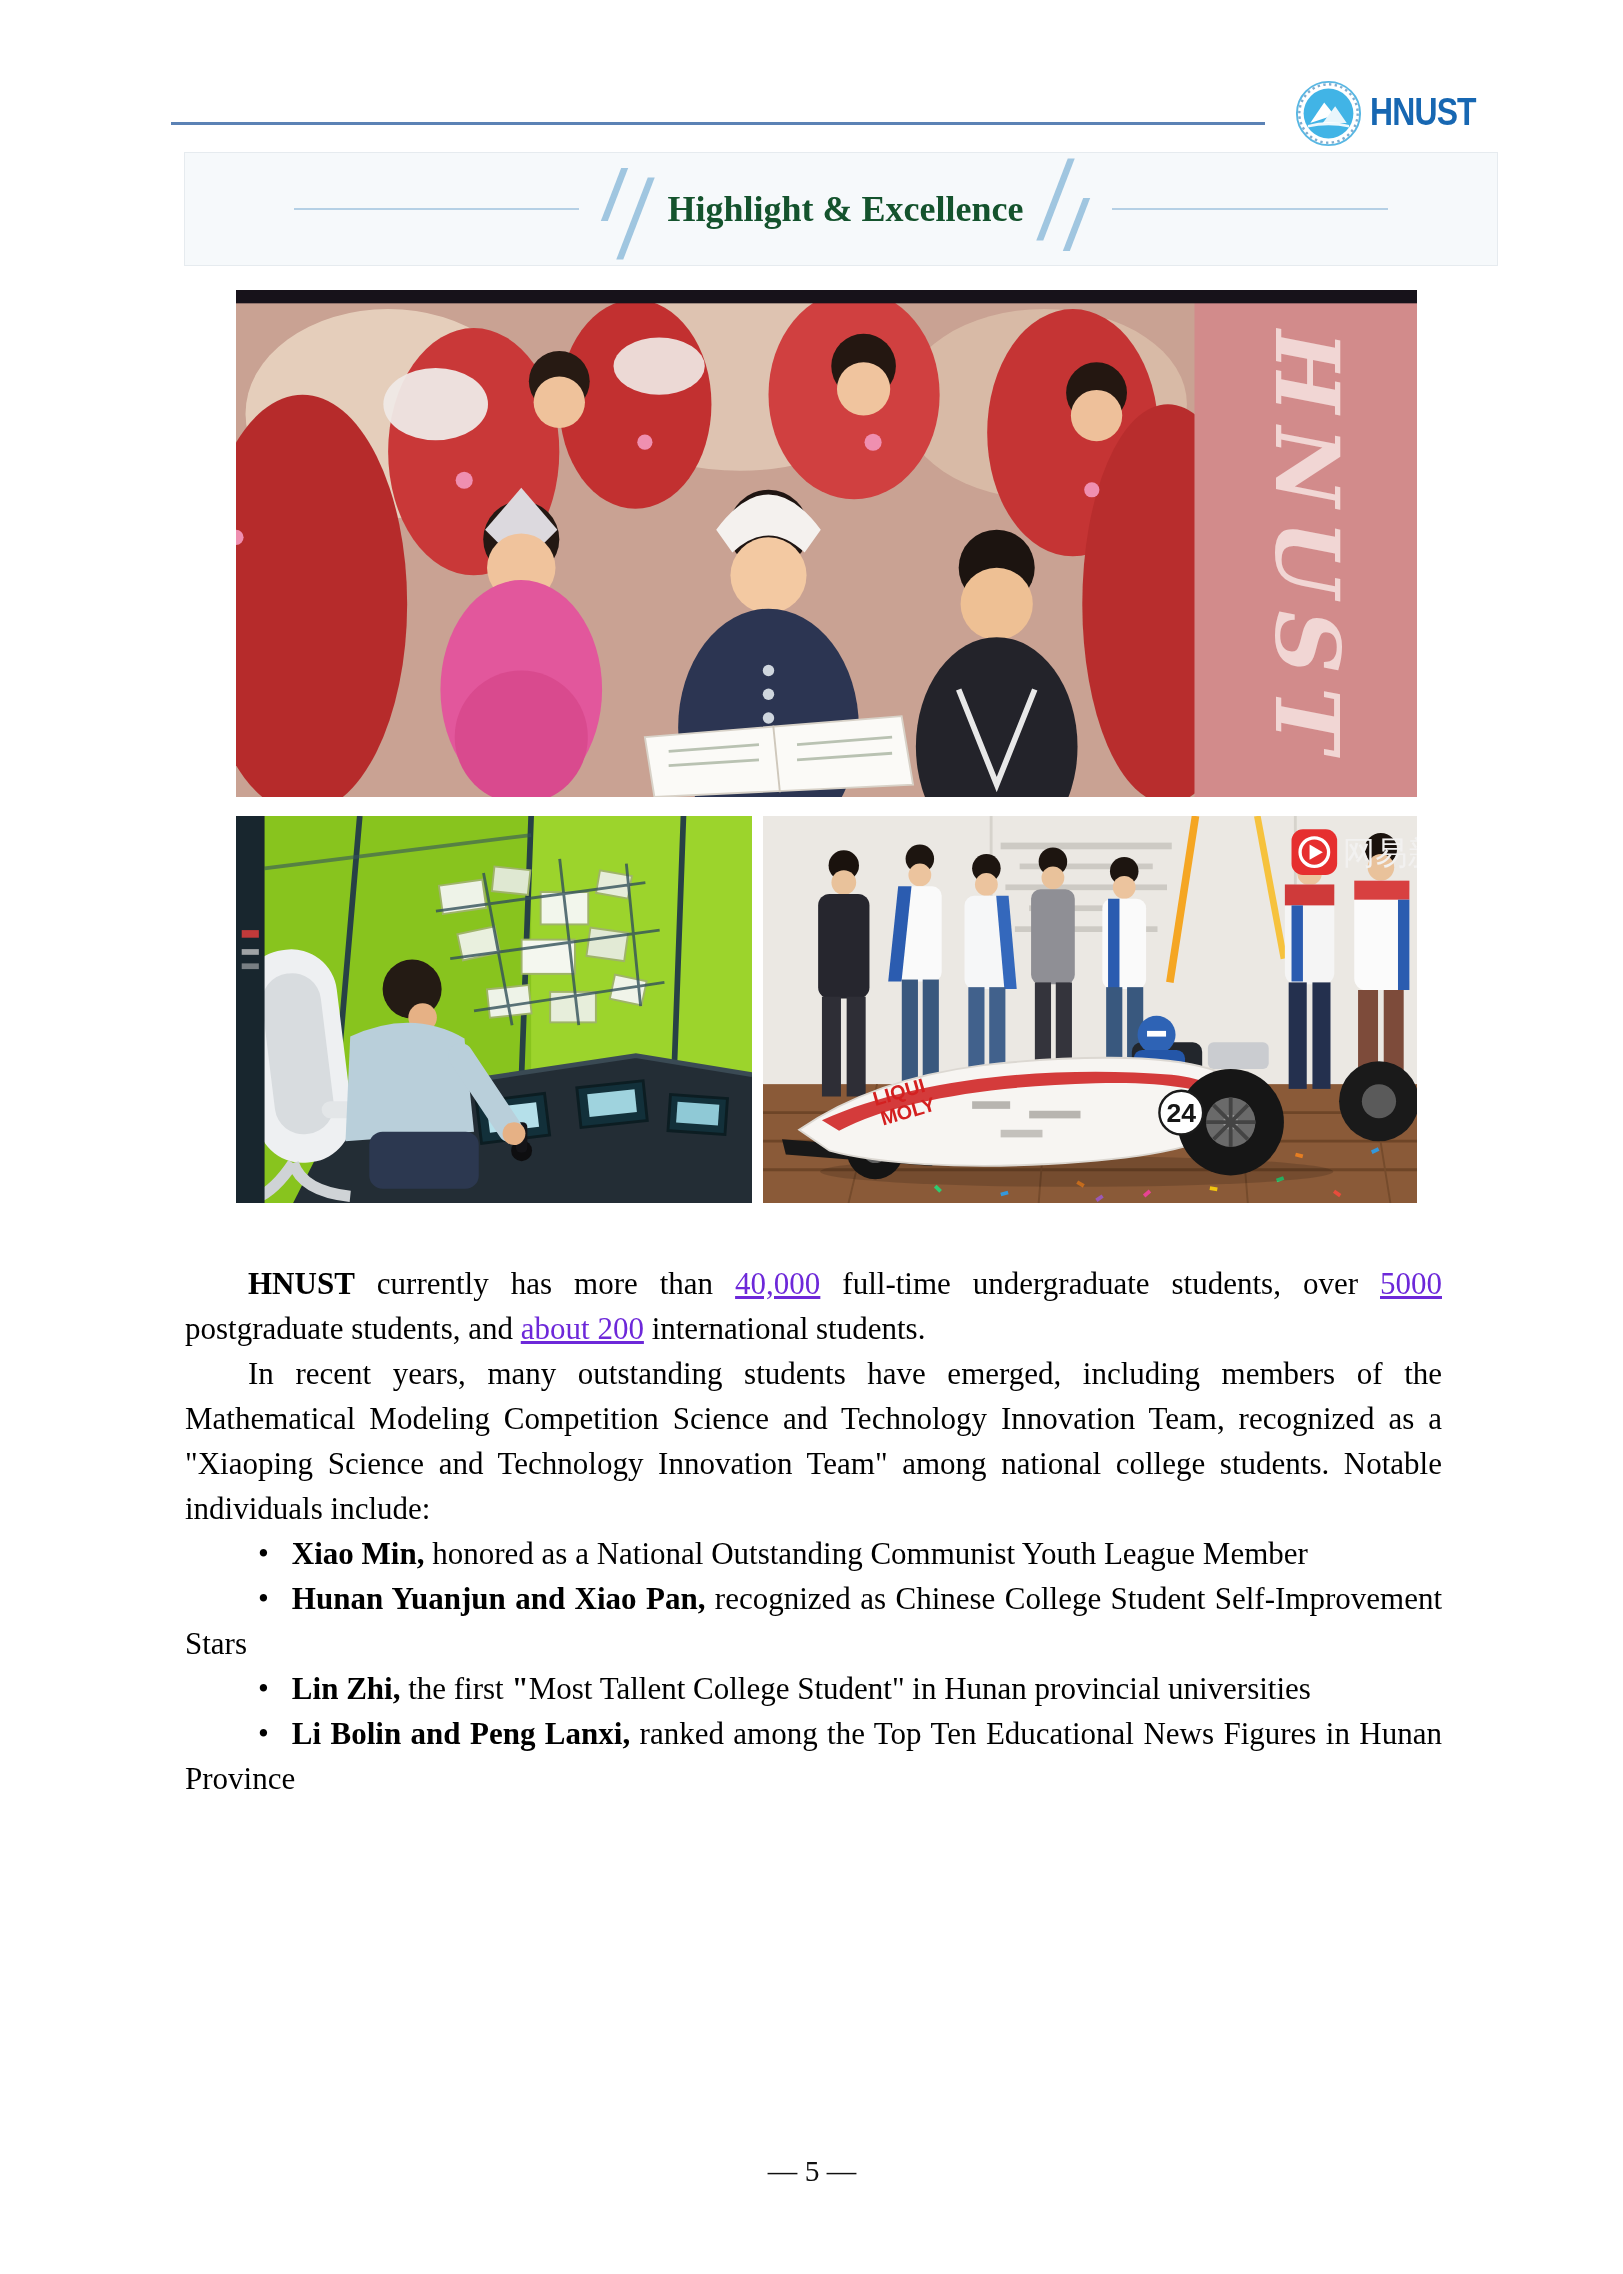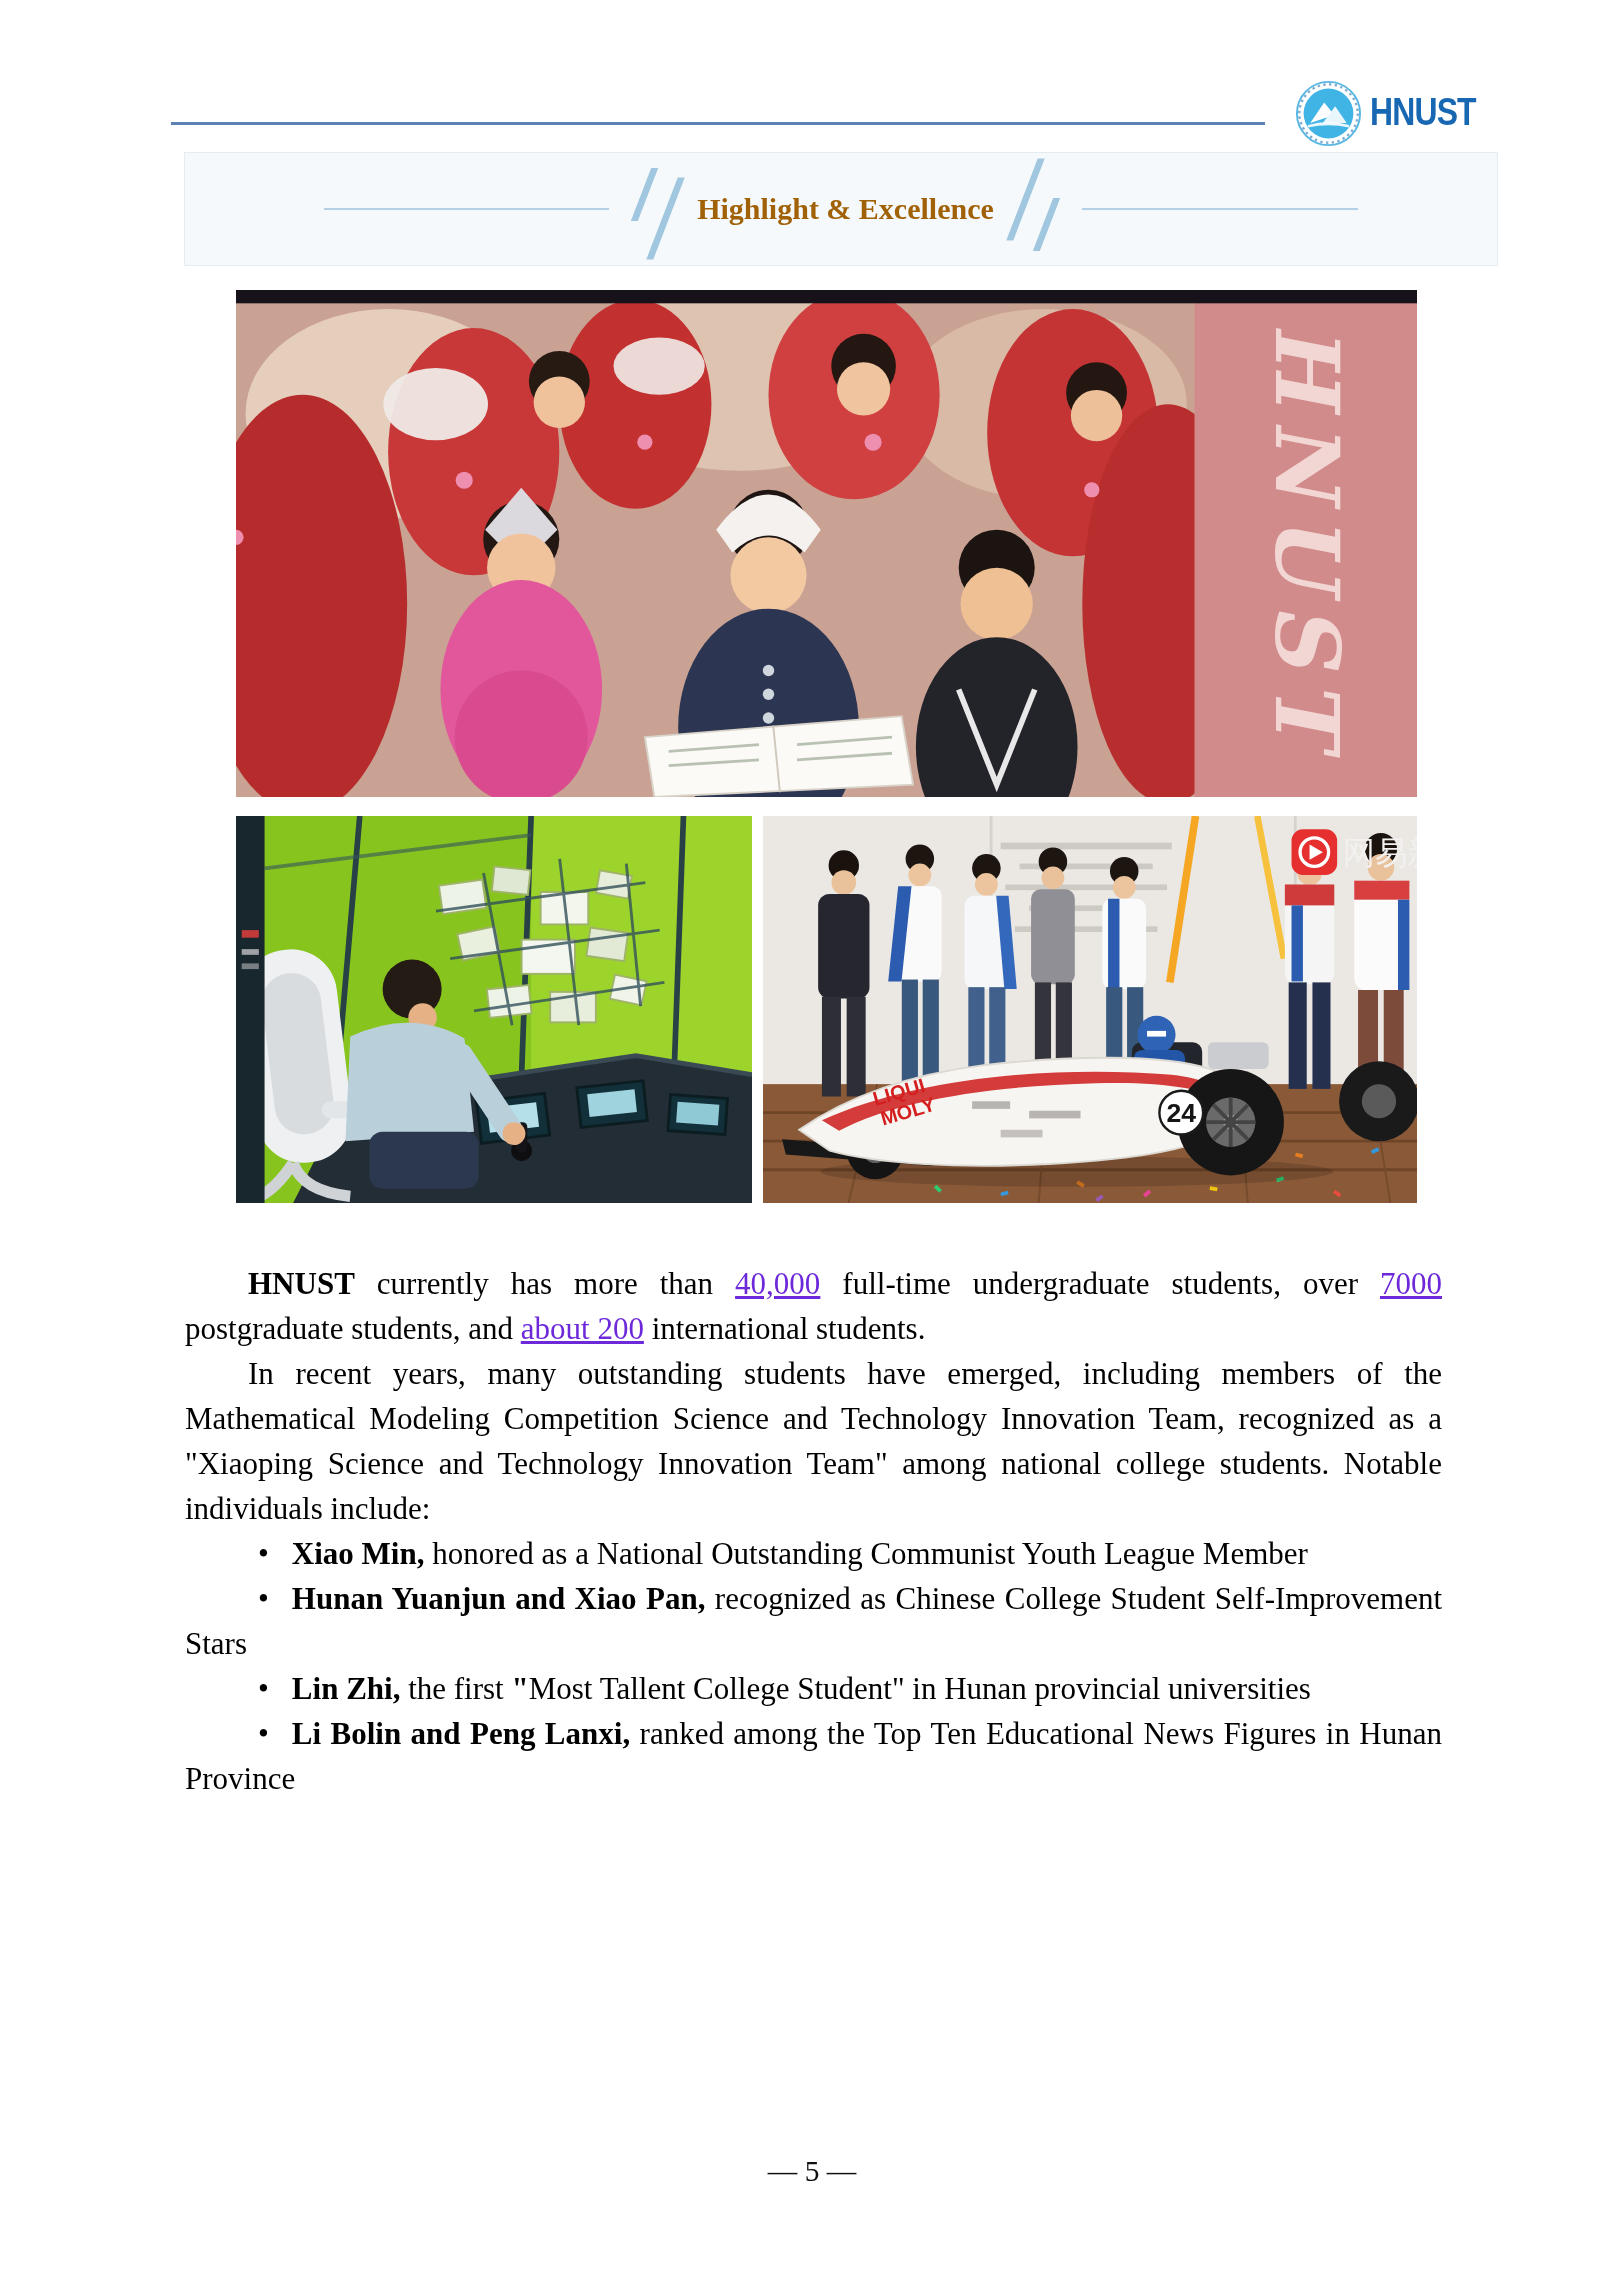--- a/index.html
+++ b/index.html
@@ -27,21 +27,21 @@
   .deco-line{height:2.9px;background:#b5d0e5;}
   #deco-left{width:285px;margin-right:32px;}
   #deco-right{width:276px;margin-left:32px;}
   .slash-group{display:flex;gap:14.3px;align-items:center;}
   .sl{width:6.7px;height:55px;background:#a0c6e0;transform:skewX(-21deg);}
   #slashes-left .sl:nth-child(1){height:53px;transform:translateY(-15px) skewX(-21deg);}
   #slashes-left .sl:nth-child(2){height:82px;transform:translateY(9.5px) skewX(-21deg);}
   #slashes-right .sl:nth-child(1){height:82px;transform:translateY(-9.5px) skewX(-21deg);}
   #slashes-right .sl:nth-child(2){height:53px;transform:translateY(15px) skewX(-21deg);}
   #banner-title{
-    font-size:30px;font-weight:bold;color:#a16207;margin:0 28.5px;
+    font-size:36px;font-weight:bold;color:#14532d;margin:0 28.5px;
     white-space:nowrap;font-family:"Liberation Serif",serif;
   }
 
   
   #photo1{left:236px;top:290px;width:1181px;height:507px;}
   #photo2{left:236px;top:816px;width:516px;height:387px;}
   #photo3{left:763px;top:816px;width:654px;height:387px;}
   #photo1 svg,#photo2 svg,#photo3 svg{display:block;}
   #brush-watermark{
     left:1200px;top:302px;width:213px;height:491px;
@@ -325,21 +325,21 @@
     <rect x="250" y="330" width="44" height="8" fill="#c4c1bc"></rect>
 
     <rect x="556" y="14" width="48" height="48" rx="12" fill="#e62f2f"></rect>
     <circle cx="580" cy="38" r="15" fill="none" stroke="#ffffff" stroke-width="3.5"></circle>
     <path d="M575,30 L589,38 L575,46 Z" fill="#ffffff"></path>
     <text x="610" y="51" font-family="DejaVu Sans, sans-serif" font-size="34" fill="#f2f1f0">网易新闻</text>
   </svg>
 </div>
 
 <div class="abs" id="body-text">
-    <p class="indent"><span class="b">HNUST</span><span> currently has more than </span><span class="r">40,000</span><span> full-time undergraduate students, over </span><span class="r">7000</span><span> postgraduate students, and </span><span class="r">about 200</span><span> international students.</span></p>
+    <p class="indent"><span class="b">HNUST</span><span> currently has more than </span><span class="r">40,000</span><span> full-time undergraduate students, over </span><span class="r">5000</span><span> postgraduate students, and </span><span class="r">about 200</span><span> international students.</span></p>
     <p class="indent"><span>In recent years, many outstanding students have emerged, including members of the Mathematical Modeling Competition Science and Technology Innovation Team, recognized as a "Xiaoping Science and Technology Innovation Team" among national college students. Notable individuals include:</span></p>
     <p class="bullet"><span class="dot">•</span><span class="b">Xiao Min,</span><span> honored as a National Outstanding Communist Youth League Member</span></p>
     <p class="bullet"><span class="dot">•</span><span class="b">Hunan Yuanjun and Xiao Pan,</span><span> recognized as Chinese College Student Self-Improvement Stars</span></p>
     <p class="bullet"><span class="dot">•</span><span class="b">Lin Zhi,</span><span> the first </span><span class="b">"</span><span>Most Tallent College Student" in Hunan provincial universities</span></p>
     <p class="bullet"><span class="dot">•</span><span class="b">Li Bolin and Peng Lanxi,</span><span> ranked among the Top Ten Educational News Figures in Hunan Province</span></p>
   </div>
 
 <div class="abs" id="footer">— 5 —</div>
 
 

